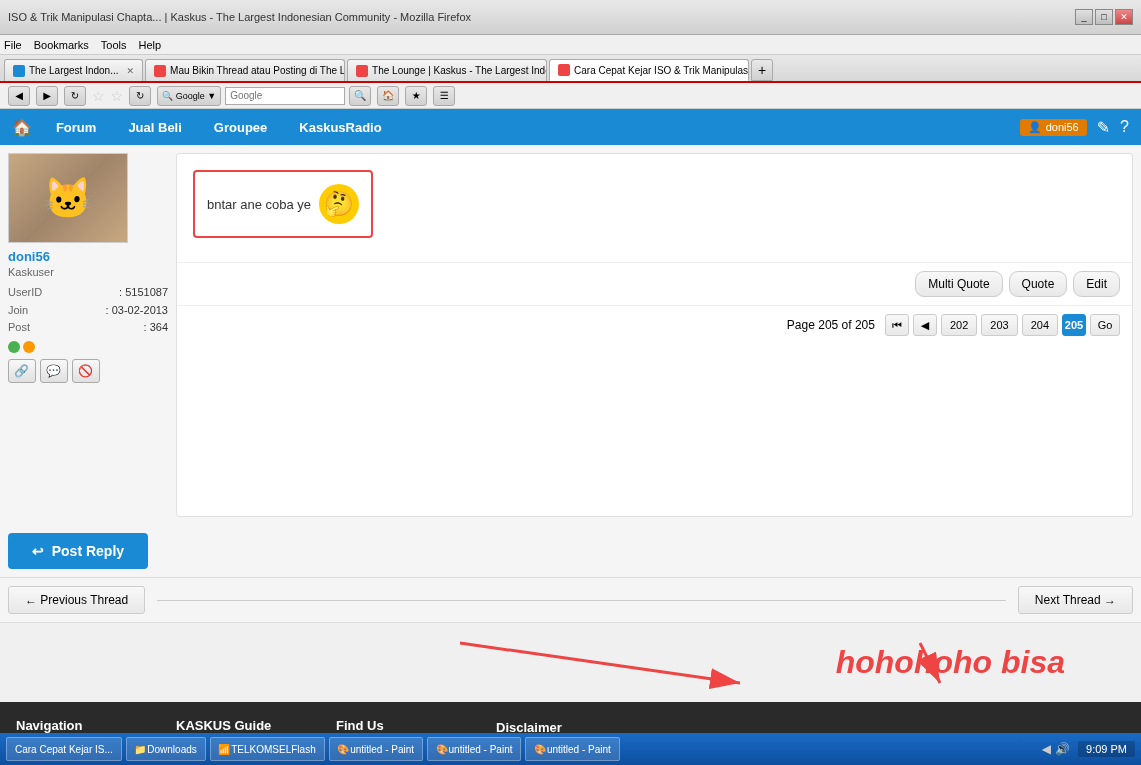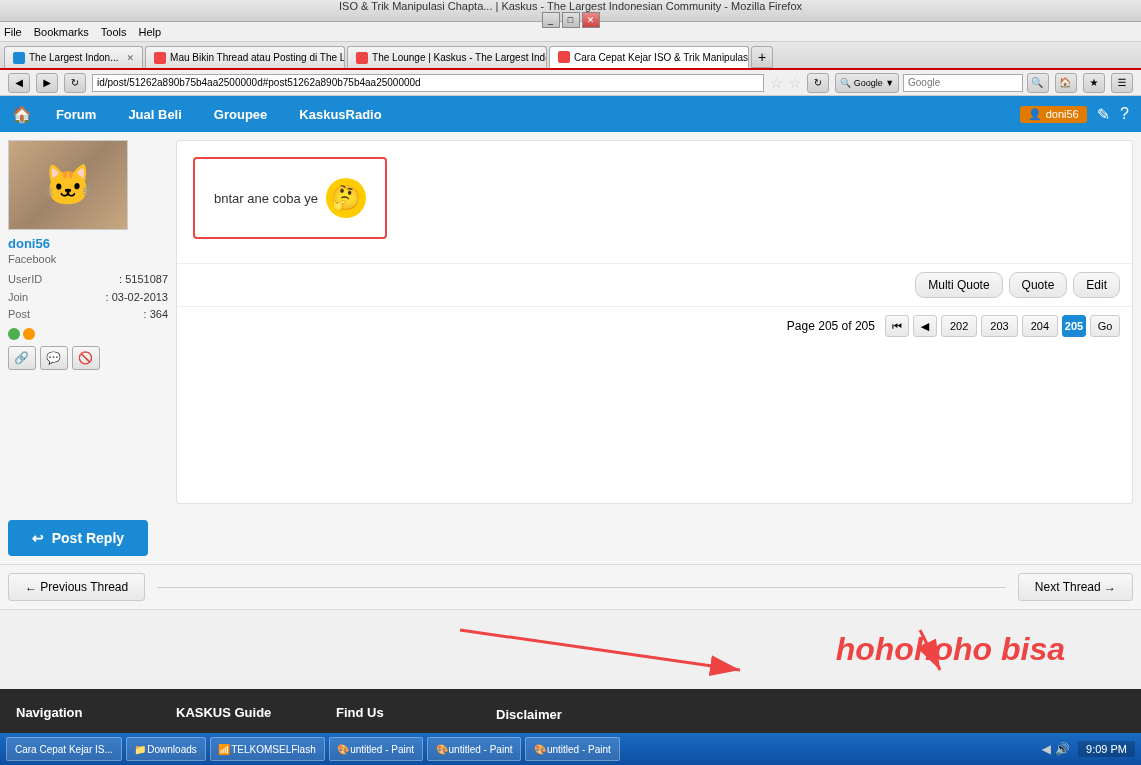--- a/index.html
+++ b/index.html
@@ -1,27 +1,26 @@
 <!DOCTYPE html>
 <html><head>
   <meta charset="utf-8">
   <style>
     * { margin: 0; padding: 0; box-sizing: border-box; }
     body { font-family: Arial, sans-serif; font-size: 12px; background: #fff; width: 1141px; overflow-x: hidden; }
 
     
     .title-bar {
       background: linear-gradient(to bottom, #e8e8e8, #d0d0d0);
-      height: 22px;
+      height: 35px;
       display: flex;
       align-items: center;
       justify-content: space-between;
       padding: 0 8px;
       border-bottom: 1px solid #aaa;
-      flex-direction: column;
     }
     .title-bar-text { font-size: 11px; color: #333; }
     .title-bar-buttons { display: flex; gap: 2px; }
     .tb-btn {
       width: 18px; height: 16px;
       background: linear-gradient(to bottom, #e0e0e0, #c0c0c0);
       border: 1px solid #888;
       font-size: 9px;
       display: flex; align-items: center; justify-content: center;
       cursor: pointer;
@@ -218,21 +217,21 @@
     .post-text { font-size: 13px; color: #333; display: flex; align-items: center; gap: 8px; }
     .emoji-img {
       width: 40px; height: 40px;
       background: #ffcc00;
       border-radius: 50%;
       display: inline-flex; align-items: center; justify-content: center;
       font-size: 24px;
     }
     .post-bubble {
       border: 2px solid #e44;
-      padding: 19px;
+      padding: 12px;
       border-radius: 4px;
       display: inline-block;
       margin-bottom: 8px;
       text-align: right;
     }
 
     
     .post-actions {
       padding: 8px 12px;
       display: flex;
@@ -461,21 +460,20 @@
     <span>Cara Cepat Kejar ISO &amp; Trik Manipulasi C...</span>
 
   </div>
   <div class="tab-add">+</div>
 </div>
 
 <div class="address-bar">
   <div class="nav-btn">◀</div>
   <div class="nav-btn">▶</div>
   <div class="nav-btn">↻</div>
-  <input class="url-input" type="text" value="id/post/51262a890b75b4aa2500000d#post51262a890b75b4aa2500000d" style="">
   <span class="star-btn">☆</span>
   <span class="star-btn">☆</span>
   <div class="nav-btn">↻</div>
   <div class="search-area">
     <div class="nav-btn" style="width:64px;font-size:9px;">🔍 Google ▼</div>
     <input class="search-input" type="text" placeholder="Google" style="">
     <div class="nav-btn">🔍</div>
   </div>
   <div class="nav-btn">🏠</div>
   <div class="nav-btn">★</div>
@@ -498,21 +496,21 @@
   </div>
 </div>
 
 <div class="main-content">
 
   <div class="user-panel">
     <div class="avatar-img">
       <div class="cat-avatar">🐱</div>
     </div>
     <div class="username">doni56</div>
-    <div class="user-role">Facebook</div>
+    <div class="user-role">Kaskuser</div>
     <div class="user-info">
       <div class="user-info-row">
         <span class="user-info-label">UserID</span>
         <span>: 5151087</span>
       </div>
       <div class="user-info-row">
         <span class="user-info-label">Join</span>
         <span>: 03-02-2013</span>
       </div>
       <div class="user-info-row">

